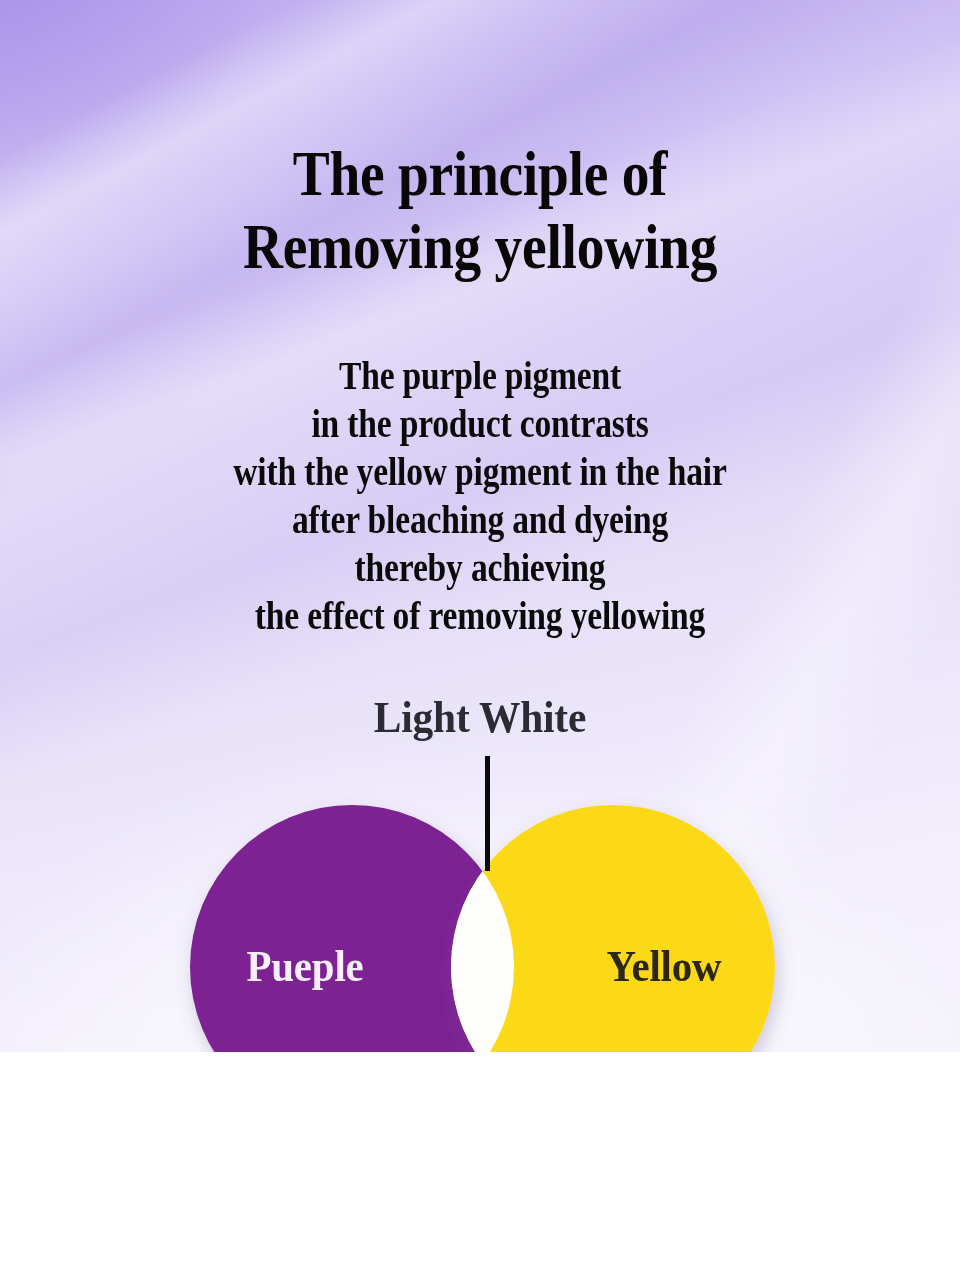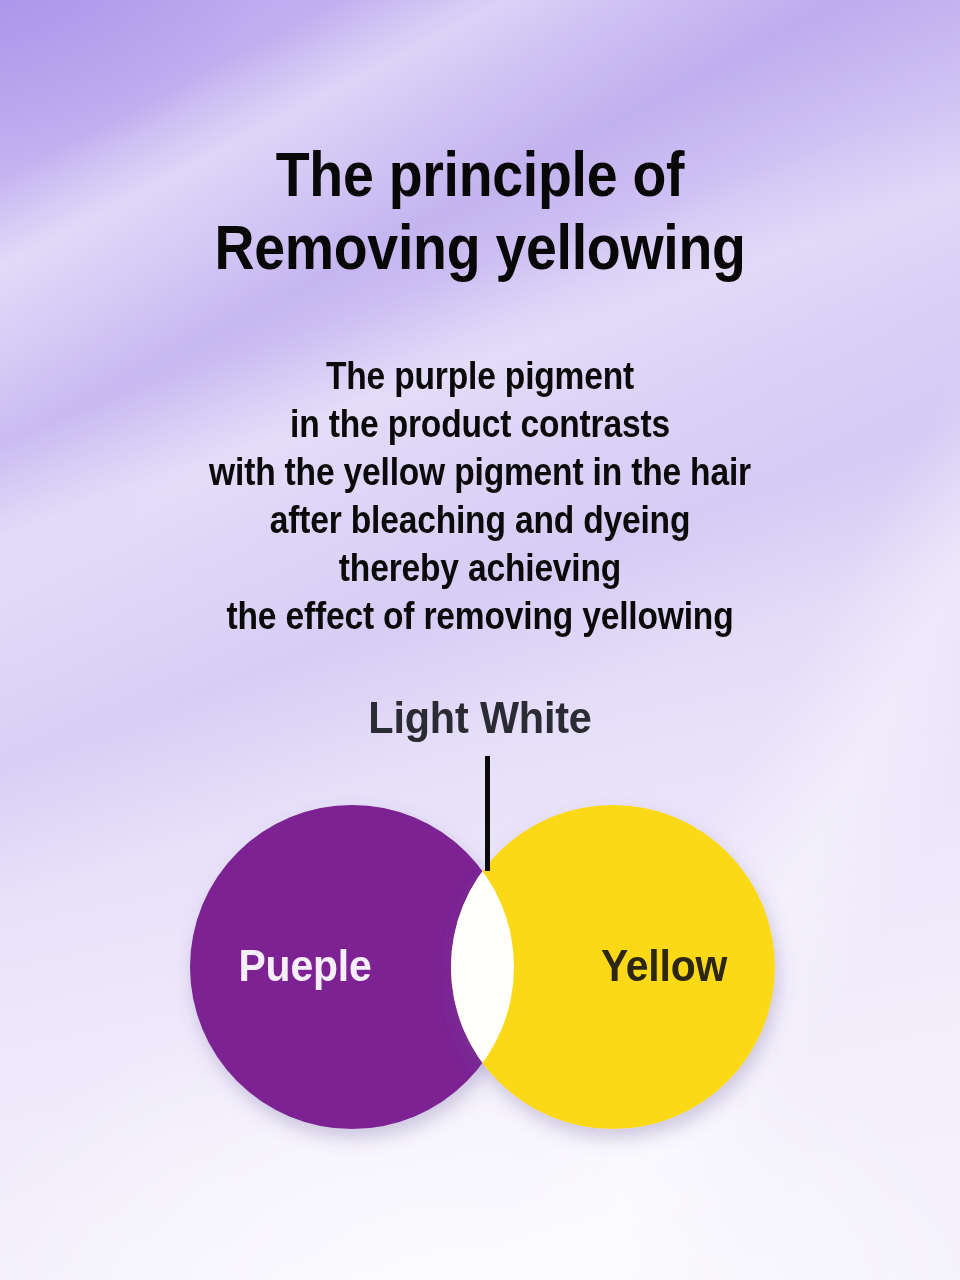--- a/index.html
+++ b/index.html
@@ -4,23 +4,23 @@
 <style>
   html, body {
     margin: 0;
     padding: 0;
     background: #ffffff;
   }
 
   #poster {
     position: relative;
     width: 960px;
-    height: 1280px;
+    height: 1052px;
     overflow: hidden;
-    font-family: Liberation Sans, sans-serif;
+    font-family: Liberation Serif, serif;
     background-color: #3b82f6;
   }
 
   
   .bg-layer {
     position: absolute;
     inset: 0;
     pointer-events: none;
   }
 

